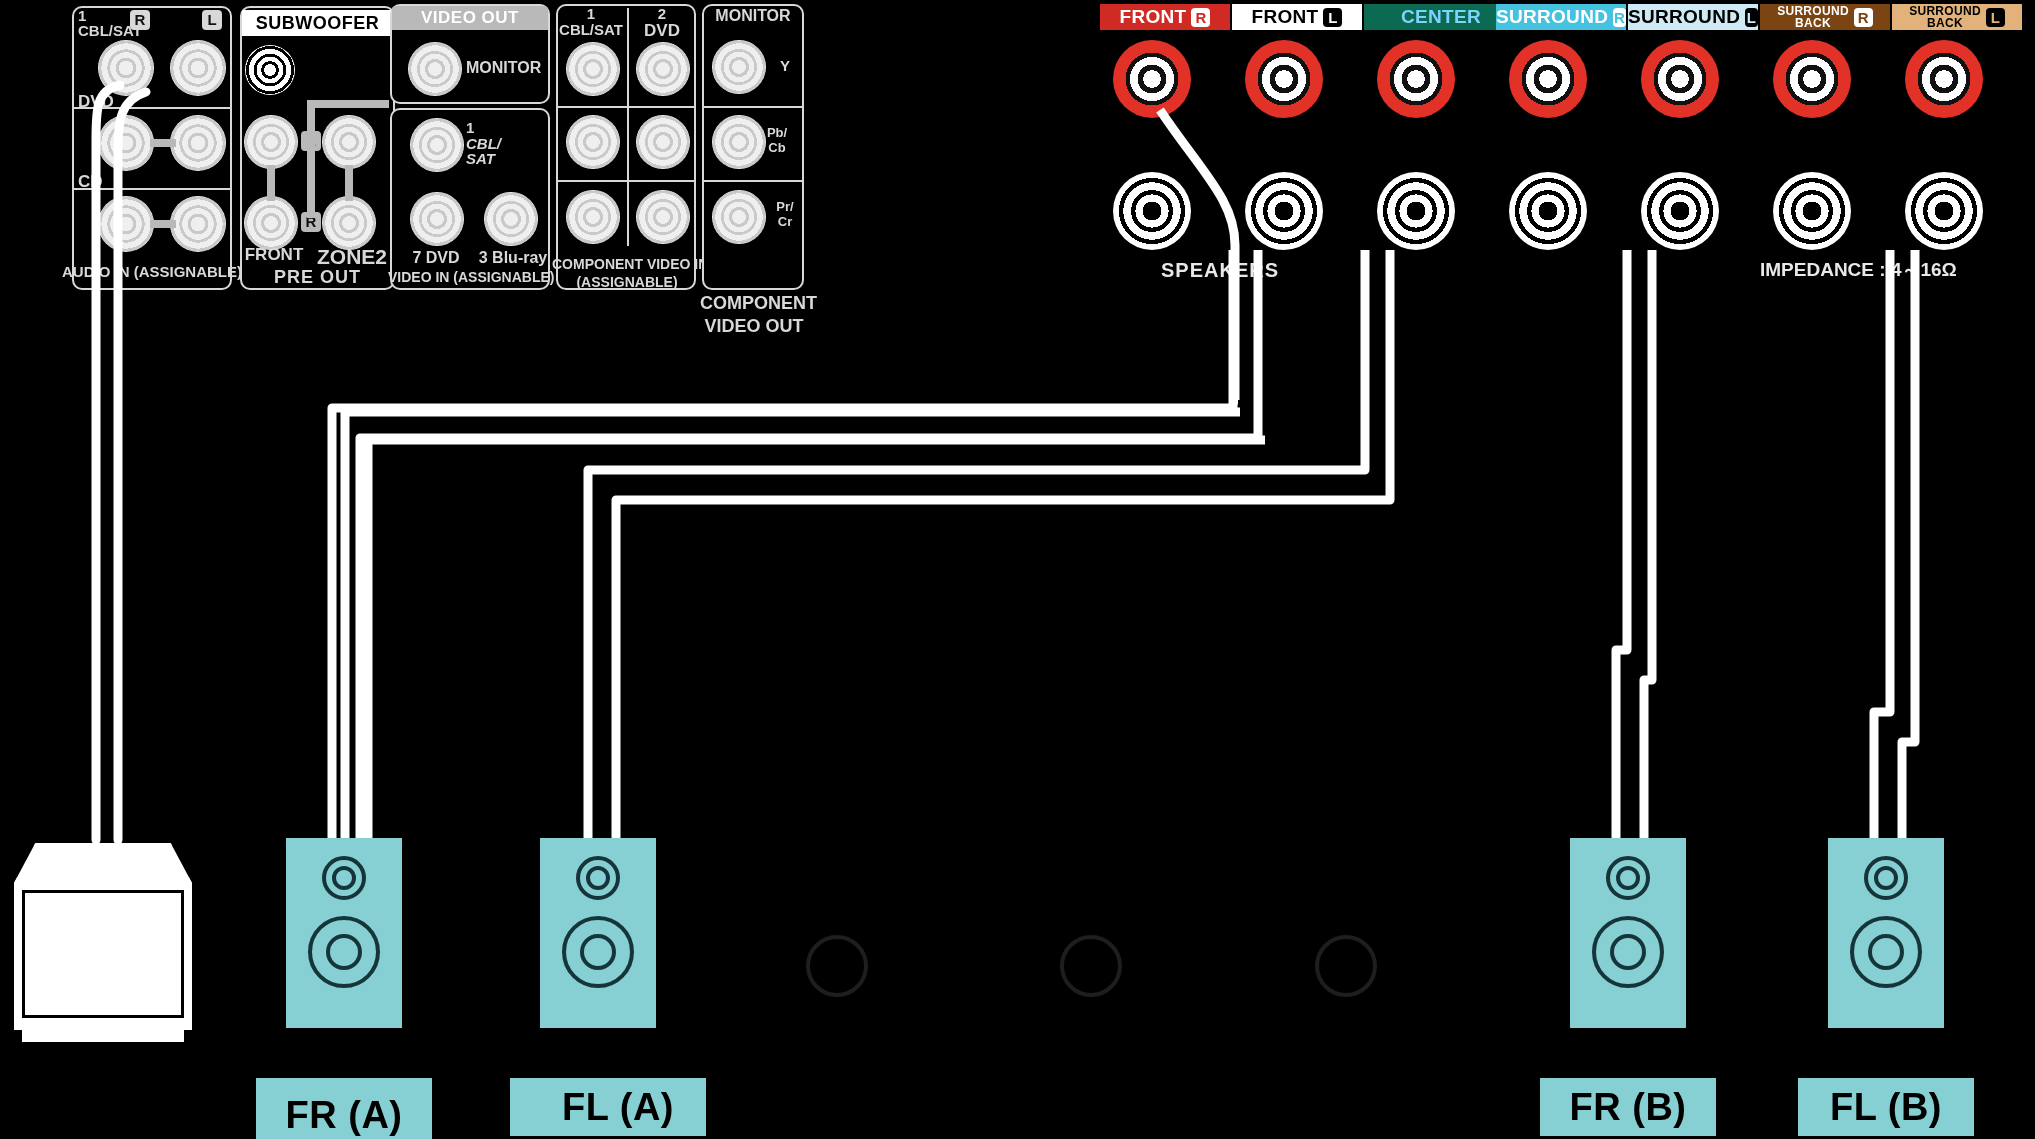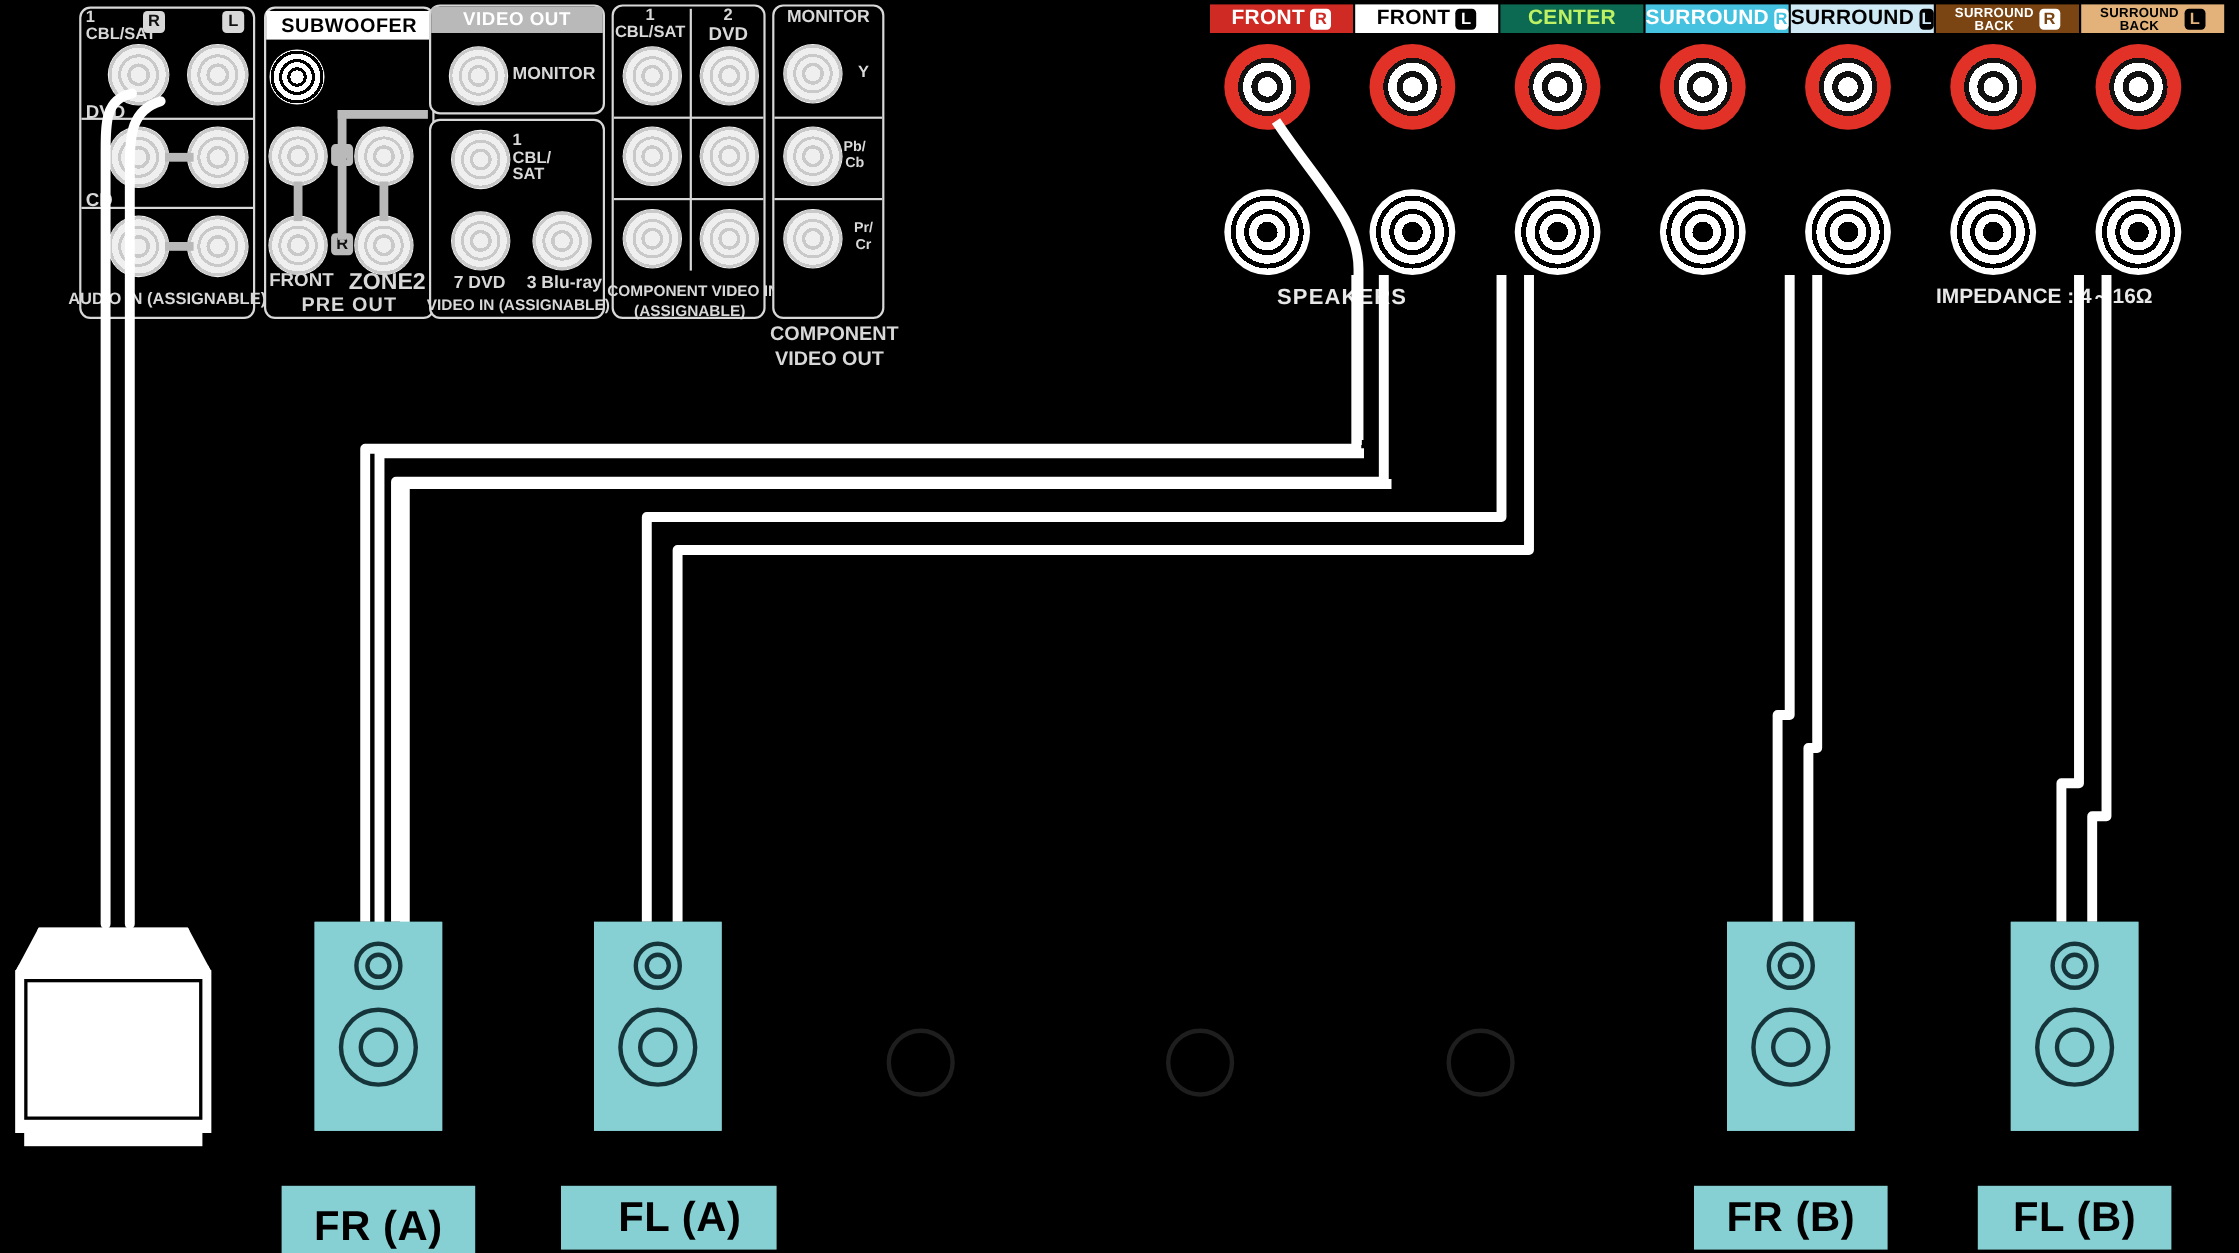--- a/index.html
+++ b/index.html
@@ -135,21 +135,21 @@
   <div class="ptxt" style="left:240px;top:268px;width:155px;font-size:18px;letter-spacing:1px;">PRE OUT</div>
 
   <div class="panel" style="left:390px;top:4px;width:160px;height:100px;"></div>
   <div class="hdr-bar" style="left:392px;top:6px;width:156px;height:24px;font-size:17px;line-height:24px;">VIDEO OUT</div>
   <div class="rca" style="left:408px;top:42px;width:54px;height:54px;"></div>
   <div class="ptxt" style="left:466px;top:60px;width:80px;font-size:16px;text-align:left;">MONITOR</div>
 
   <div class="panel" style="left:390px;top:108px;width:160px;height:182px;"></div>
   <div class="rca" style="left:410px;top:118px;width:54px;height:54px;"></div>
   <div class="ptxt" style="left:466px;top:120px;width:40px;font-size:15px;text-align:left;">1</div>
-  <div class="ptxt" style="left:466px;top:136px;width:56px;font-size:15px;text-align:left;">CBL/
+  <div class="ptxt" style="left:466px;top:136px;width:56px;font-size:15px;text-align:left;font-style:italic;">CBL/
 SAT</div>
   <div class="rca" style="left:410px;top:192px;width:54px;height:54px;"></div>
   <div class="rca" style="left:484px;top:192px;width:54px;height:54px;"></div>
   <div class="ptxt" style="left:396px;top:250px;width:80px;font-size:16px;">7 DVD</div>
   <div class="ptxt" style="left:470px;top:250px;width:86px;font-size:16px;">3 Blu-ray</div>
   <div class="ptxt" style="left:388px;top:270px;width:165px;font-size:14px;">VIDEO IN (ASSIGNABLE)</div>
 
   <div class="panel" style="left:556px;top:4px;width:140px;height:286px;"></div>
   <div class="ptxt" style="left:558px;top:6px;width:66px;font-size:15px;">1</div>
   <div class="ptxt" style="left:552px;top:22px;width:78px;font-size:15px;">CBL/SAT</div>
@@ -184,21 +184,21 @@
 
   <div id="spk-chips">
       <div class="spk-chip" style="left: 1100px; top: 4px; width: 130px; background: rgb(207, 42, 36); color: rgb(255, 255, 255);">
         <span>FRONT</span>
         <span class="lr" style="background: rgb(255, 255, 255); color: rgb(207, 42, 36);">R</span>
       </div>
       <div class="spk-chip" style="left: 1232px; top: 4px; width: 130px; background: rgb(255, 255, 255); color: rgb(0, 0, 0);">
         <span>FRONT</span>
         <span class="lr" style="background: rgb(0, 0, 0); color: rgb(255, 255, 255);">L</span>
       </div>
-      <div class="spk-chip" style="left: 1364px; top: 4px; width: 130px; background: rgb(12, 106, 82); color: #bef264;">
+      <div class="spk-chip" style="left: 1364px; top: 4px; width: 130px; background: rgb(12, 106, 82); color: #7dd3fc; padding-left: 12px;">
         <span>CENTER</span>
       </div>
       <div class="spk-chip" style="left: 1496px; top: 4px; width: 130px; background: rgb(68, 194, 224); color: rgb(255, 255, 255);">
         <span>SURROUND</span>
         <span class="lr" style="background: rgb(255, 255, 255); color: rgb(68, 194, 224);">R</span>
       </div>
       <div class="spk-chip" style="left: 1628px; top: 4px; width: 130px; background: rgb(207, 234, 245); color: rgb(0, 0, 0);">
         <span>SURROUND</span>
         <span class="lr" style="background: rgb(0, 0, 0); color: rgb(207, 234, 245);">L</span>
       </div>

